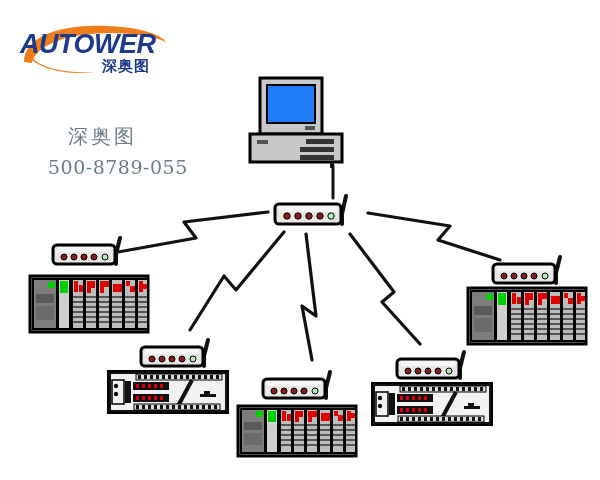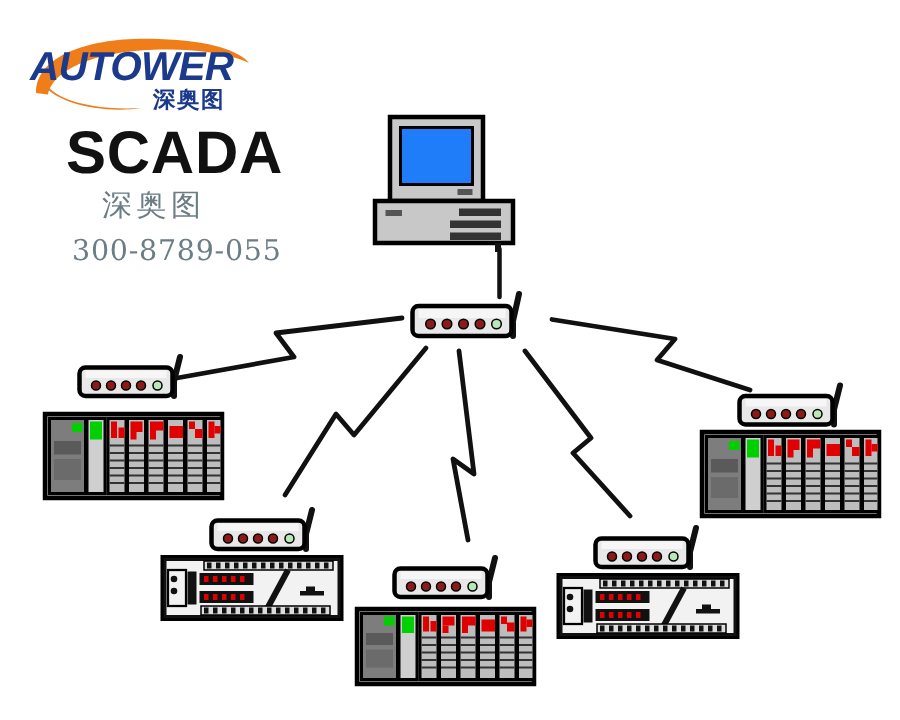--- a/index.html
+++ b/index.html
@@ -49,23 +49,22 @@
         <path d="M10,46 C10,20 48,8 92,10 C126,11 146,18 152,26 C142,21 122,17 96,17 C56,17 22,28 18,47 Z" fill="#ef7d1a"></path>
         <path d="M14,32 C14,48 42,58 80,56 C56,60 20,53 14,38 Z" fill="#ef7d1a"></path>
       </g>
 
       <text x="6" y="37" font-family="Liberation Sans, sans-serif" font-size="27" font-weight="bold" font-style="italic" fill="#1b3a8c" letter-spacing="-0.5">AUTOWER</text>
 
       <text x="88" y="55" font-family="DejaVu Sans, sans-serif" font-size="15" font-weight="bold" fill="#1b3a8c" letter-spacing="1">深奥图</text>
     </svg>
   </div>
 
-  <div class="scada-title">SCADA</div>
   <div class="scada-cn">深奥图</div>
-  <div class="scada-phone">300-8789-055</div>
+  <div class="scada-phone">500-8789-055</div>
 
   <svg id="links" viewBox="0 0 600 480">
     <g id="link-group" fill="none" stroke="#111111" stroke-width="3" stroke-linecap="round" stroke-linejoin="round">
         <polyline points="333,166 333,198" fill="none" stroke="#111111" stroke-width="3" stroke-linecap="round" stroke-linejoin="round"></polyline>
         <polyline points="268,212 184,222 196,238 118,252" fill="none" stroke="#111111" stroke-width="3.2" stroke-linecap="round" stroke-linejoin="round"></polyline>
         <polyline points="368,213 450,226 438,240 500,260" fill="none" stroke="#111111" stroke-width="3.2" stroke-linecap="round" stroke-linejoin="round"></polyline>
         <polyline points="284,232 236,290 224,276 190,330" fill="none" stroke="#111111" stroke-width="3.2" stroke-linecap="round" stroke-linejoin="round"></polyline>
         <polyline points="306,234 316,316 302,306 312,360" fill="none" stroke="#111111" stroke-width="3.2" stroke-linecap="round" stroke-linejoin="round"></polyline>
         <polyline points="350,234 394,292 382,302 420,344" fill="none" stroke="#111111" stroke-width="3.2" stroke-linecap="round" stroke-linejoin="round"></polyline>
       </g>

